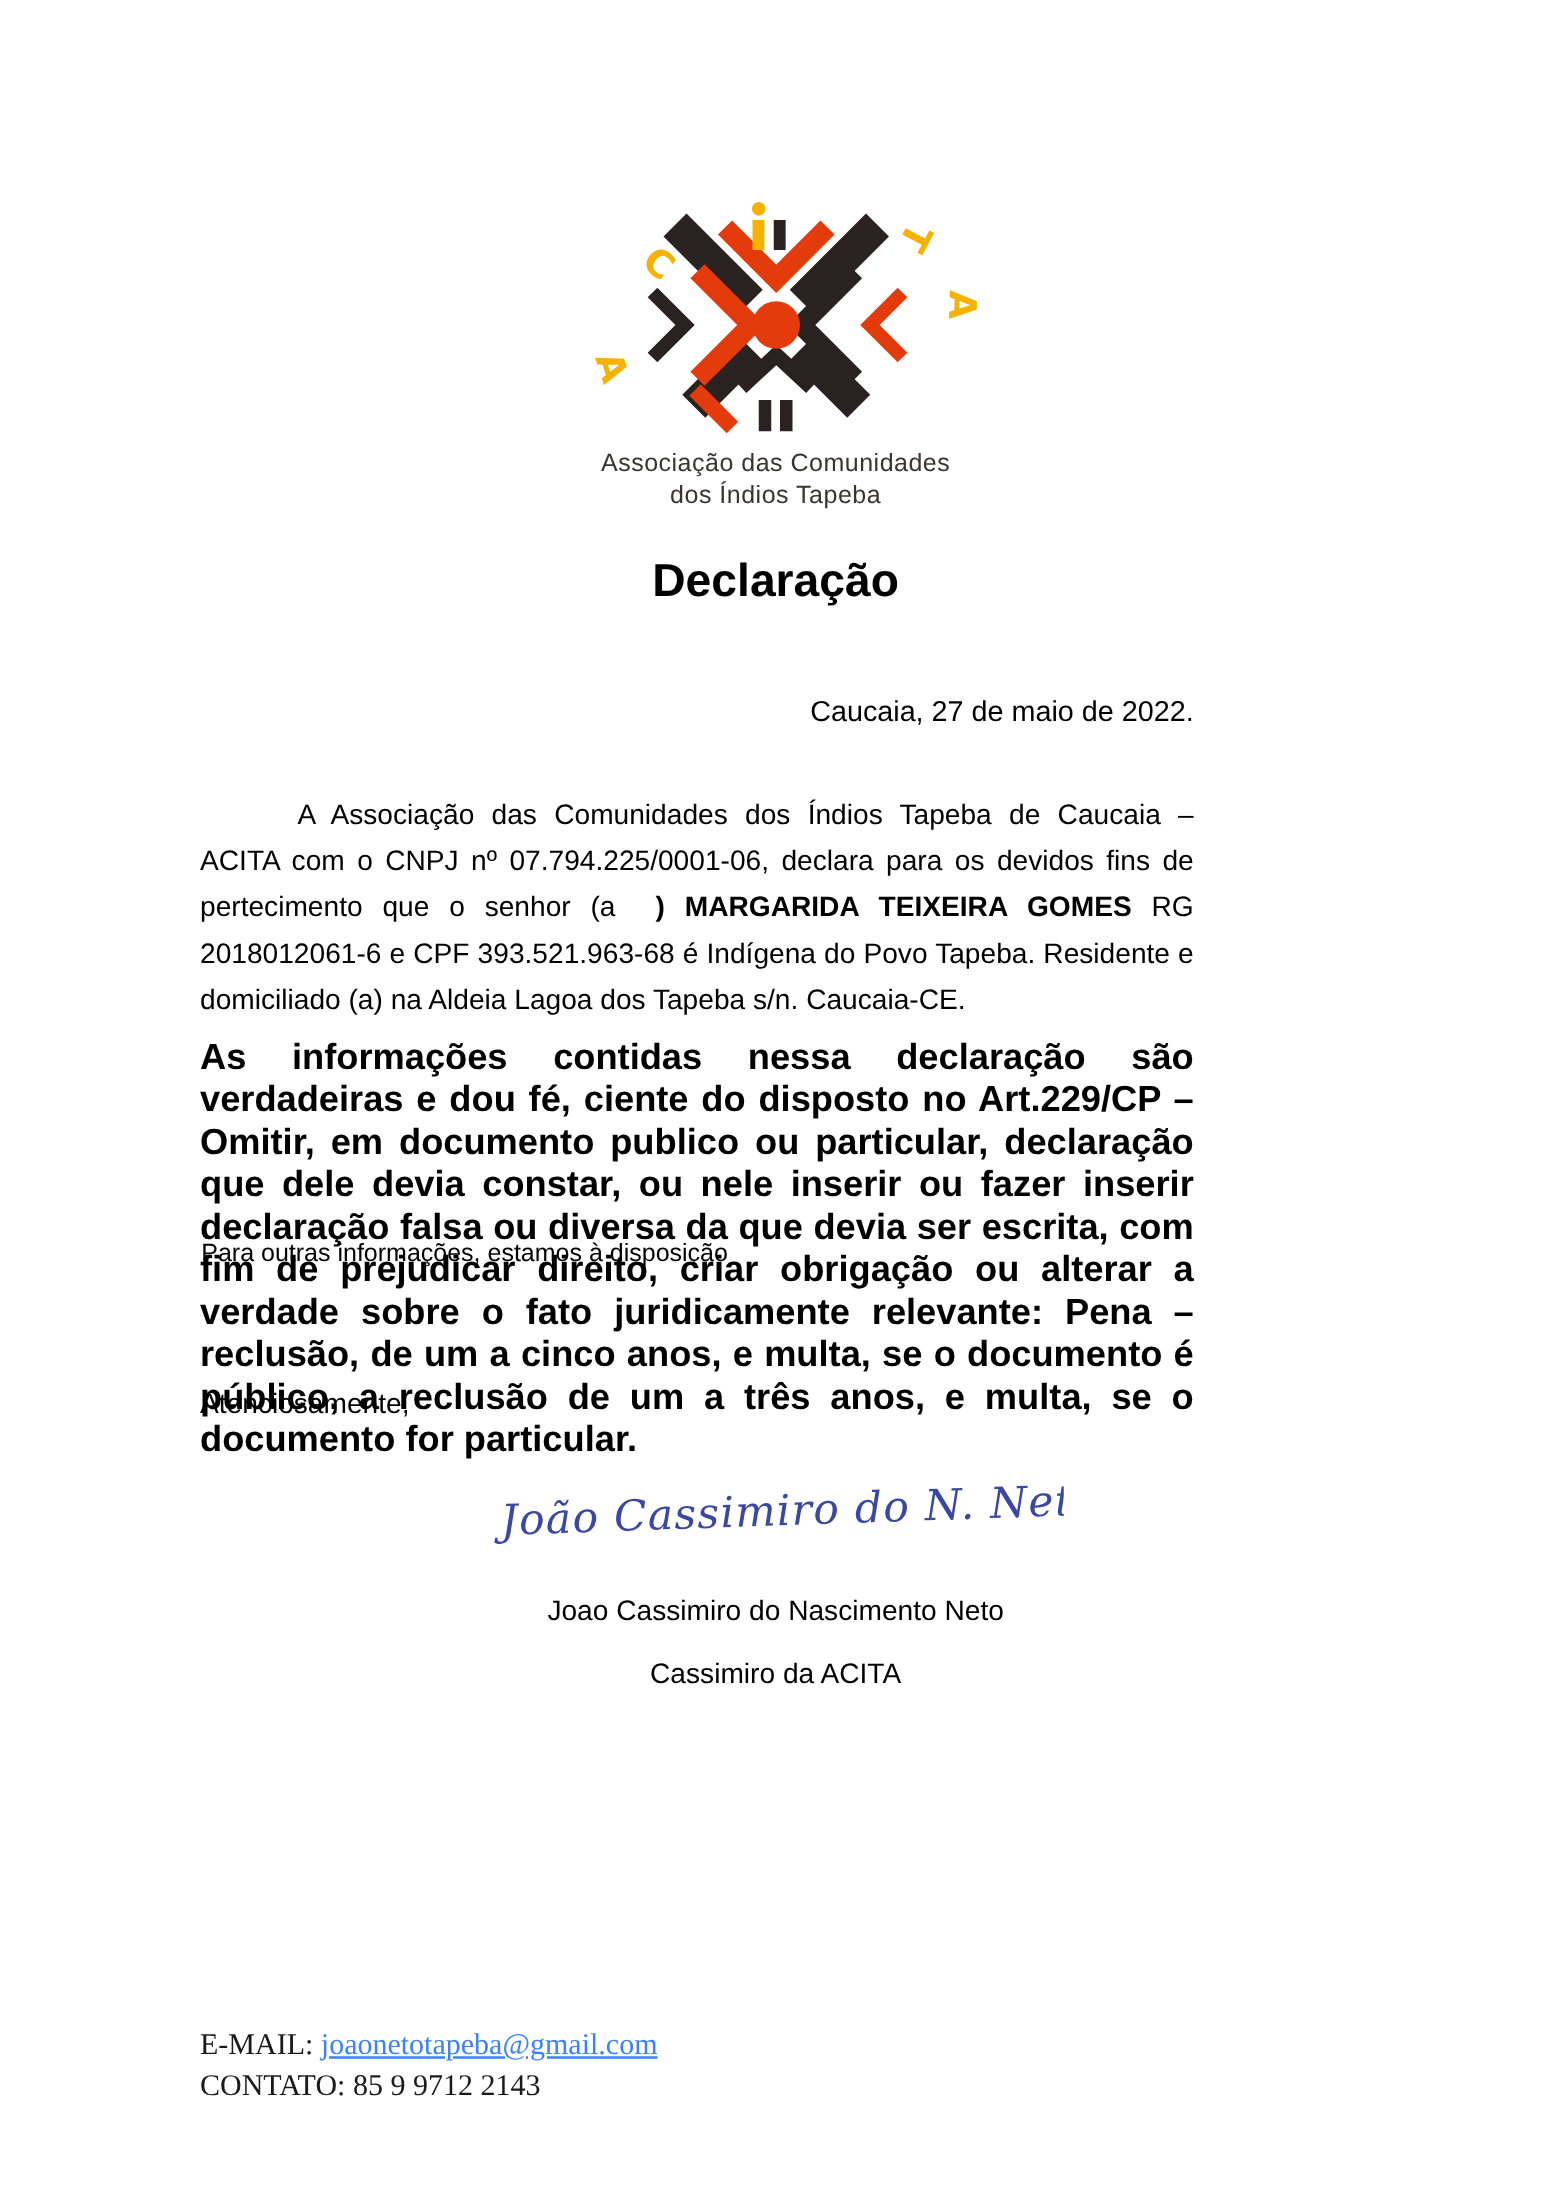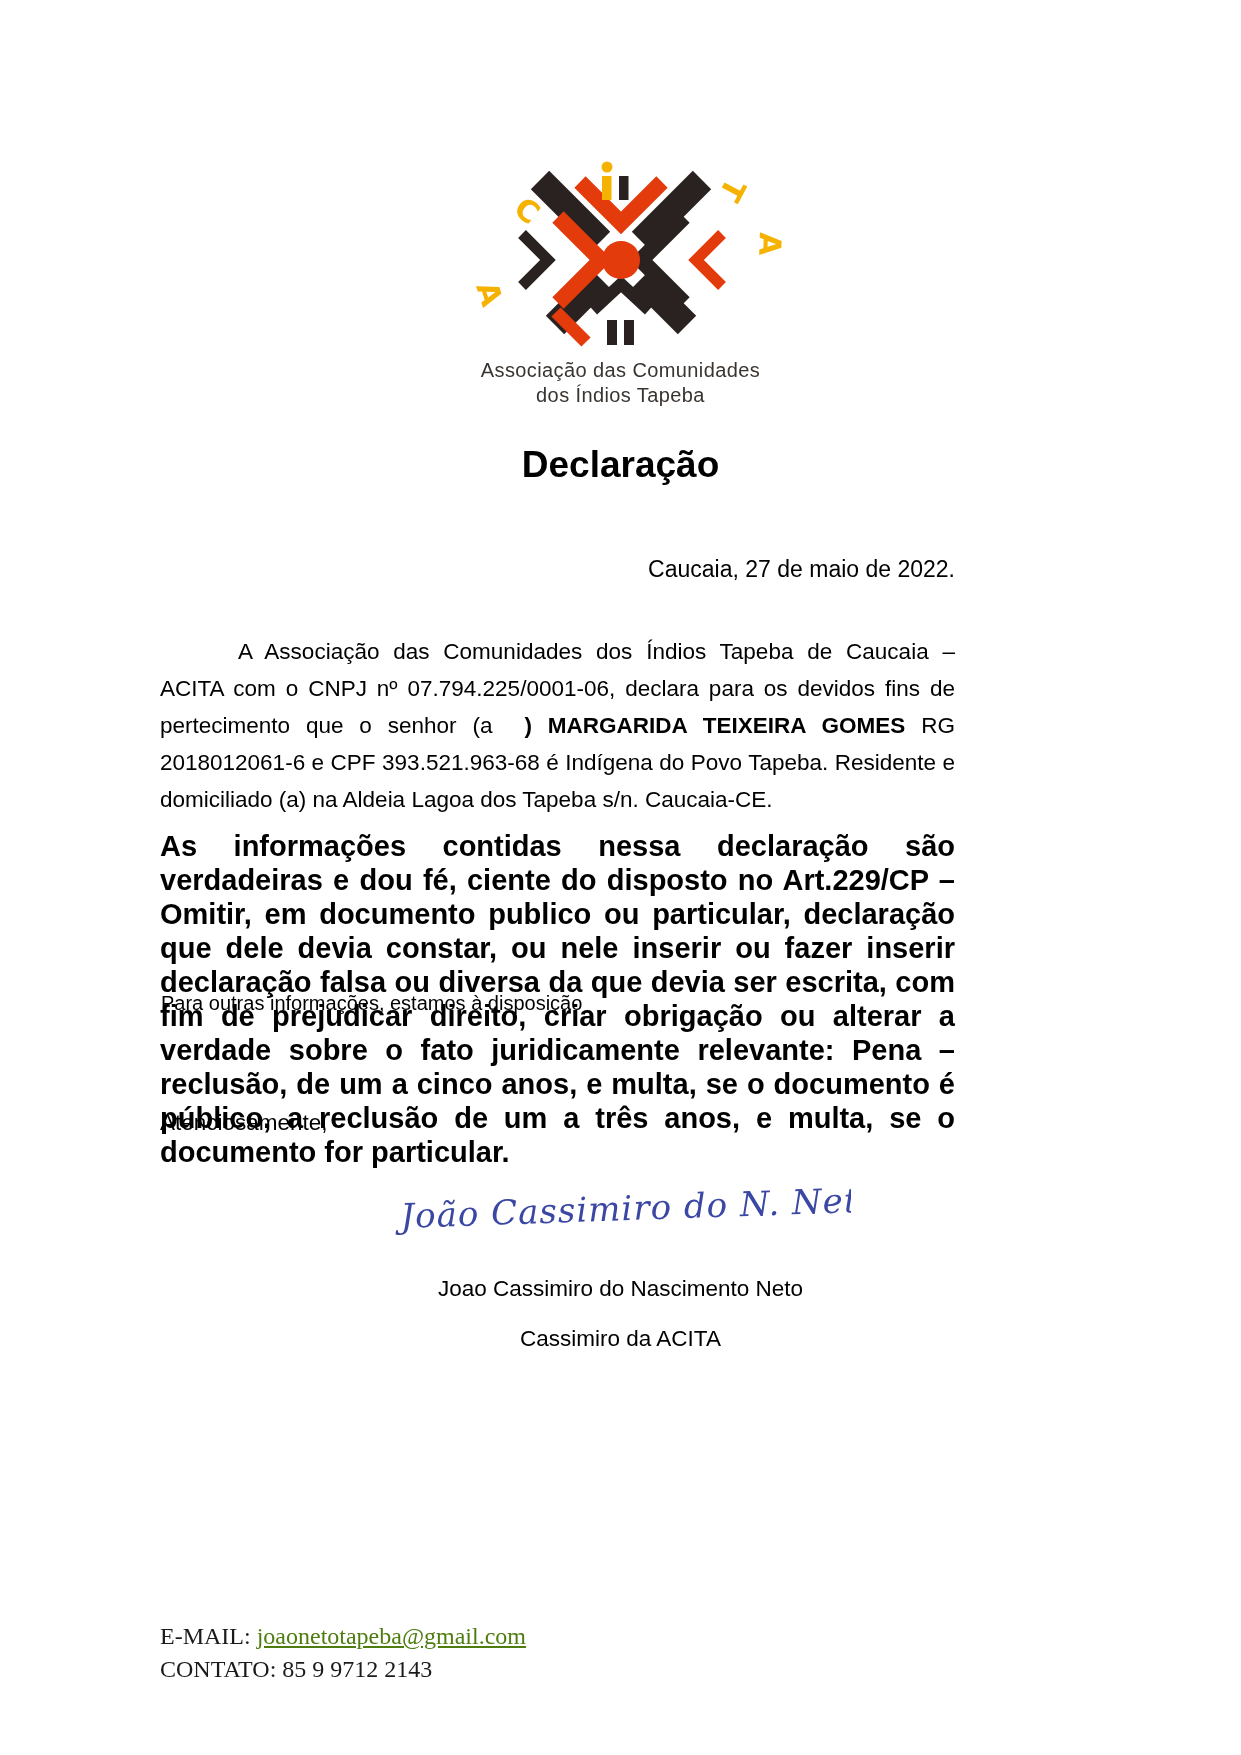--- a/index.html
+++ b/index.html
@@ -49,21 +49,21 @@
   .signer-title{
     position:absolute;top:1326px;left:0;right:0;
     text-align:center;font-size:22.5px;
   }
   
   .footer{
     position:absolute;top:1620px;left:160px;
     font-family:"Liberation Serif",serif;
     font-size:24px;line-height:33px;color:#1a1a1a;
   }
-  .footer a{color:#4d7c0f;text-decoration:underline;cursor:pointer;}
+  .footer a{color:#3b82f6;text-decoration:underline;cursor:pointer;}
   .bold-inline{font-weight:bold;margin-left:32px;}
 </style>
 </head>
 <body>
 
 <div class="page">
 
   <div class="logo-block">
     <svg class="logo-svg" width="322" height="190" viewBox="0 0 322 190">
 

